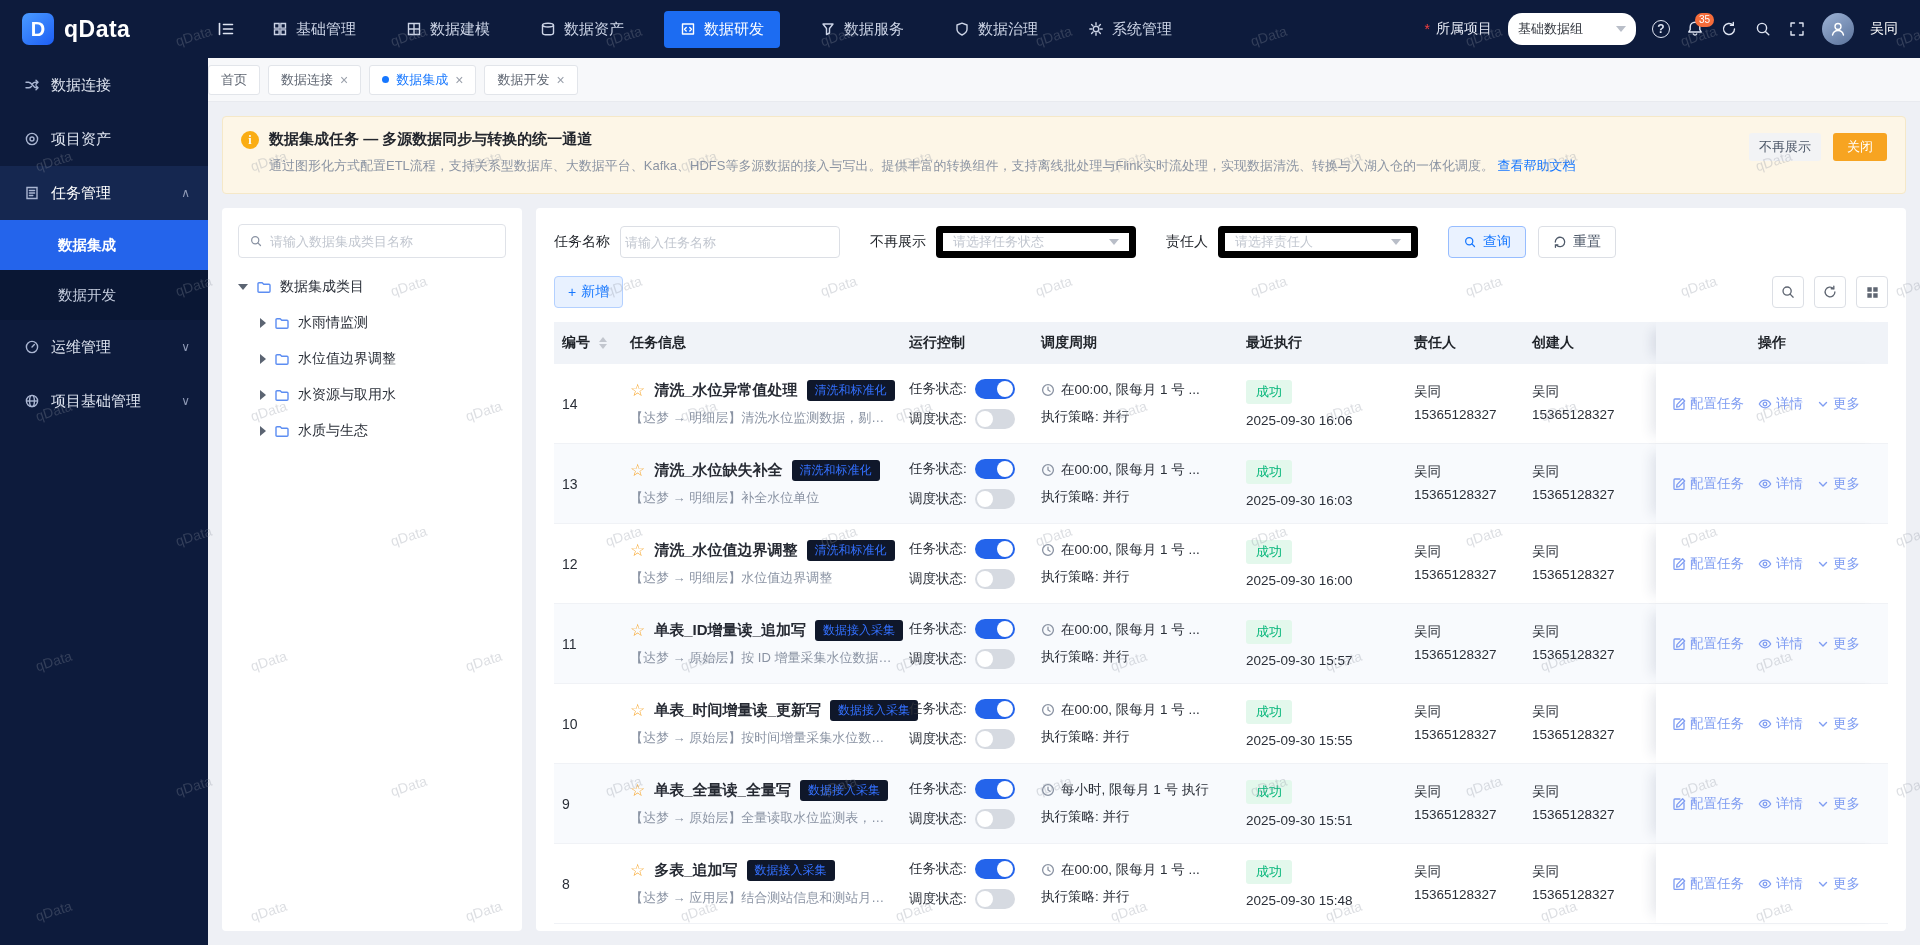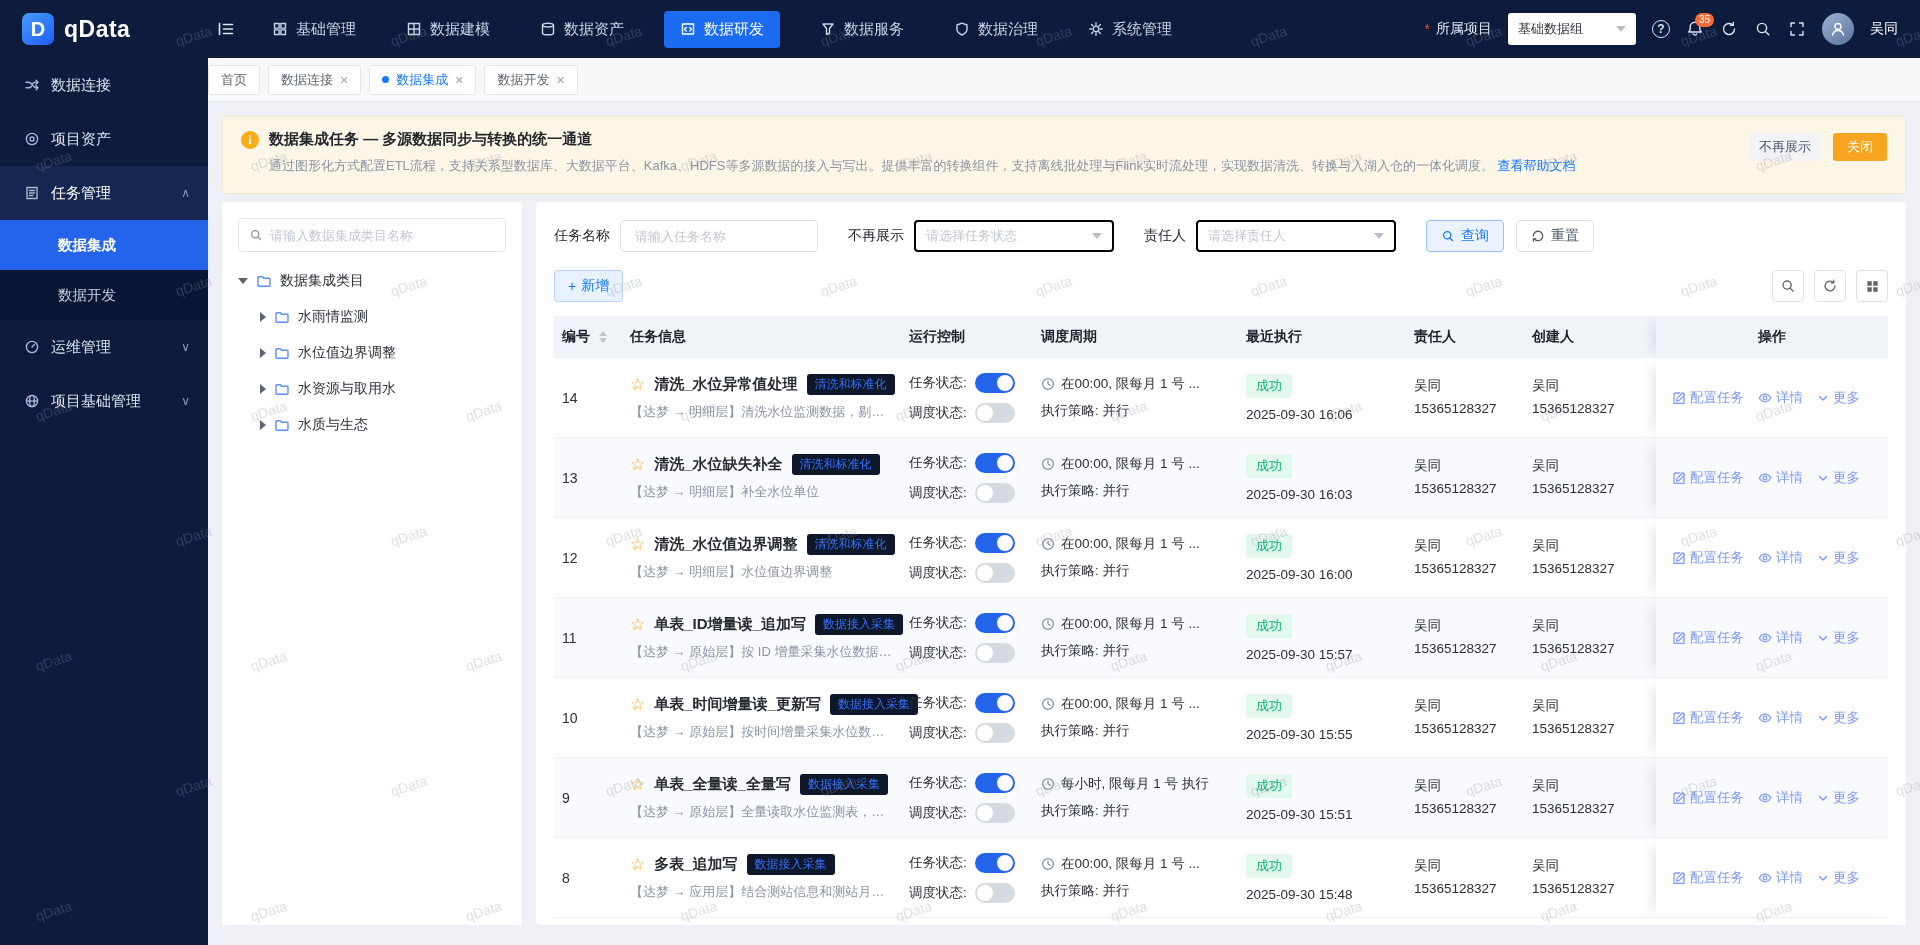--- a/index.html
+++ b/index.html
@@ -14,21 +14,21 @@
   .brand-name { color:#fff; font-size:23px; font-weight:700; letter-spacing:.5px; }
   .hamburger { color:#dfe5f2; margin:0 26px 0 8px; cursor:pointer; }
   .topnav { display:flex; align-items:center; }
   .topnav-item { display:flex; align-items:center; gap:8px; color:#ccd4e6; font-size:15px; padding:9px 10px; margin-right:30px; border-radius:4px; cursor:pointer; white-space:nowrap; }
   .topnav-item .nav-ic { color:#ccd4e6; }
   .topnav-item.active { background:#1c6cf2; color:#fff; padding:9px 16px; }
   .topnav-item.active .nav-ic { color:#fff; }
   .top-right { margin-left:auto; display:flex; align-items:center; gap:16px; padding-right:22px; }
   .req-star { color:#f53f3f; font-size:14px; }
   .proj-label { color:#e6eaf4; font-size:14px; margin-left:-10px; white-space:nowrap; }
-  .proj-select { background:#fff; border-radius:3px; height:32px; min-width:128px; display:flex; align-items:center; justify-content:space-between; padding:5px 10px; gap:10px; font-size:13px; color:#30343c; cursor:pointer; }
+  .proj-select { background:#fff; border-radius:14px; height:32px; min-width:128px; display:flex; align-items:center; justify-content:space-between; padding:5px 10px; gap:10px; font-size:13px; color:#30343c; cursor:pointer; }
   .sel-caret { width:0; height:0; border-left:5px solid transparent; border-right:5px solid transparent; border-top:6px solid #b9bec8; }
   .top-ic { color:#dfe5f2; cursor:pointer; position:relative; }
   .circle-q { width:18px; height:18px; border:1.5px solid #dfe5f2; border-radius:50%; color:#dfe5f2; font-size:12px; display:flex; align-items:center; justify-content:center; font-weight:700; }
   .badge { position:absolute; top:-7px; right:-10px; background:#f56c3a; color:#fff; font-size:10px; line-height:1; padding:2px 4px; border-radius:8px; min-width:16px; text-align:center; }
   .avatar { width:32px; height:32px; border-radius:50%; background:linear-gradient(145deg,#9db3d6,#5a729a); display:flex; align-items:center; justify-content:center; overflow:hidden; cursor:pointer; }
   .username { color:#fff; font-size:14px; cursor:pointer; }
 
   
   .sidebar { position:absolute; top:58px; left:0; width:208px; bottom:0; background:#0d1b3c; z-index:4; }
   .side-item { height:54px; display:flex; align-items:center; padding:0 18px 0 24px; color:#dde3ef; font-size:15px; cursor:pointer; }
@@ -53,42 +53,42 @@
   .banner { height:78px; background:#fdf6e7; border:1px solid #f5e8c8; border-radius:4px; display:flex; align-items:flex-start; padding:13px 18px; gap:10px; }
   .info-ic { width:18px; height:18px; flex:none; border-radius:50%; background:#faad14; color:#fff; font-size:12px; font-weight:700; display:flex; align-items:center; justify-content:center; margin-top:1px; font-family:"Liberation Serif","DejaVu Serif",serif; }
   .banner-text { flex:1; min-width:0; }
   .banner-title { font-size:15px; font-weight:700; color:#23262d; }
   .banner-desc { margin-top:8px; font-size:13px; color:#8b94a3; white-space:nowrap; overflow:hidden; text-overflow:ellipsis; }
   .banner-desc .help-link { color:#1677ff; cursor:pointer; }
   .banner-actions { display:flex; align-items:center; gap:12px; flex:none; margin-top:3px; }
   .dismiss-link { background:#f2f3f5; color:#4e5969; font-size:13px; padding:5px 10px; border-radius:3px; cursor:pointer; white-space:nowrap; }
   .close-btn { background:#f7a421; color:#fff; font-size:13px; padding:5px 14px; border-radius:3px; cursor:pointer; border:none; white-space:nowrap; }
 
-  .body-row { display:flex; gap:14px; margin-top:8px; height:723px; }
+  .body-row { display:flex; gap:14px; margin-top:14px; height:723px; }
 
   
   .tree-panel { width:300px; flex:none; background:#fff; border-radius:4px; padding:16px; overflow:hidden; }
   .tree-search { height:34px; width:100%; border:1px solid #dfe2e8; border-radius:4px; display:flex; align-items:center; padding:0 10px; gap:7px; color:#8a93a3; }
   .tree-search input { border:none; outline:none; flex:1; min-width:0; font-size:13px; color:#30343c; font-family:inherit; background:transparent; }
   .tree-search input::placeholder { color:#c1c6cf; }
   .tree-root { display:flex; align-items:center; gap:8px; margin-top:20px; font-size:14px; color:#2a2f38; cursor:pointer; }
   .tree-node { display:flex; align-items:center; gap:8px; margin-top:18px; padding-left:22px; font-size:14px; color:#2a2f38; cursor:pointer; }
   .tri-down { width:0; height:0; border-left:5px solid transparent; border-right:5px solid transparent; border-top:6px solid #5b6472; }
   .tri-right { width:0; height:0; border-top:5px solid transparent; border-bottom:5px solid transparent; border-left:6px solid #5b6472; }
   .folder-ic { color:#5c8df2; }
 
   
   .main-panel { flex:1; min-width:0; background:#fff; border-radius:4px; padding:18px; position:relative; overflow:hidden; }
 
   
   .filter-bar { display:flex; align-items:center; }
   .f-label { font-size:14px; color:#1f2329; font-weight:500; margin-right:10px; white-space:nowrap; }
-  .f-input { height:32px; width:198px; border:1px solid #dcdfe5; border-radius:4px; padding:0 14px; font-size:13px; color:#30343c; outline:none; font-family:inherit; margin-right:30px; }
+  .f-input { height:32px; width:220px; border:1px solid #dcdfe5; border-radius:4px; padding:0 4px; font-size:13px; color:#30343c; outline:none; font-family:inherit; margin-right:30px; }
   .f-input::placeholder { color:#c1c6cf; }
-  .f-select { height:32px; width:200px; border:2px solid #000000; border-radius:4px; padding:0 10px; display:flex; align-items:center; justify-content:space-between; color:#c1c6cf; font-size:13px; margin-right:30px; cursor:pointer; }
+  .f-select { height:32px; width:200px; border:7px solid #000000; border-radius:4px; padding:0 10px; display:flex; align-items:center; justify-content:space-between; color:#c1c6cf; font-size:13px; margin-right:30px; cursor:pointer; }
   .btn { height:32px; display:inline-flex; align-items:center; gap:6px; padding:0 14px; border-radius:4px; font-size:14px; cursor:pointer; border:1px solid #dcdfe5; background:#fff; color:#4e5969; white-space:nowrap; }
   .btn-primary-light { border-color:#97bdff; background:#eaf2ff; color:#1677ff; }
   .btn + .btn { margin-left:12px; }
 
   
   .table-toolbar { display:flex; align-items:center; margin-top:18px; }
   .add-btn { height:32px; display:inline-flex; align-items:center; gap:5px; padding:0 13px; border-radius:4px; border:1px solid #b3d0ff; background:#e8f1ff; color:#1677ff; font-size:14px; cursor:pointer; }
   .toolbar-right { margin-left:auto; display:flex; gap:10px; }
   .icon-btn { width:32px; height:32px; border:1px solid #dcdfe5; border-radius:4px; background:#fff; display:flex; align-items:center; justify-content:center; color:#5f6672; cursor:pointer; }
 

